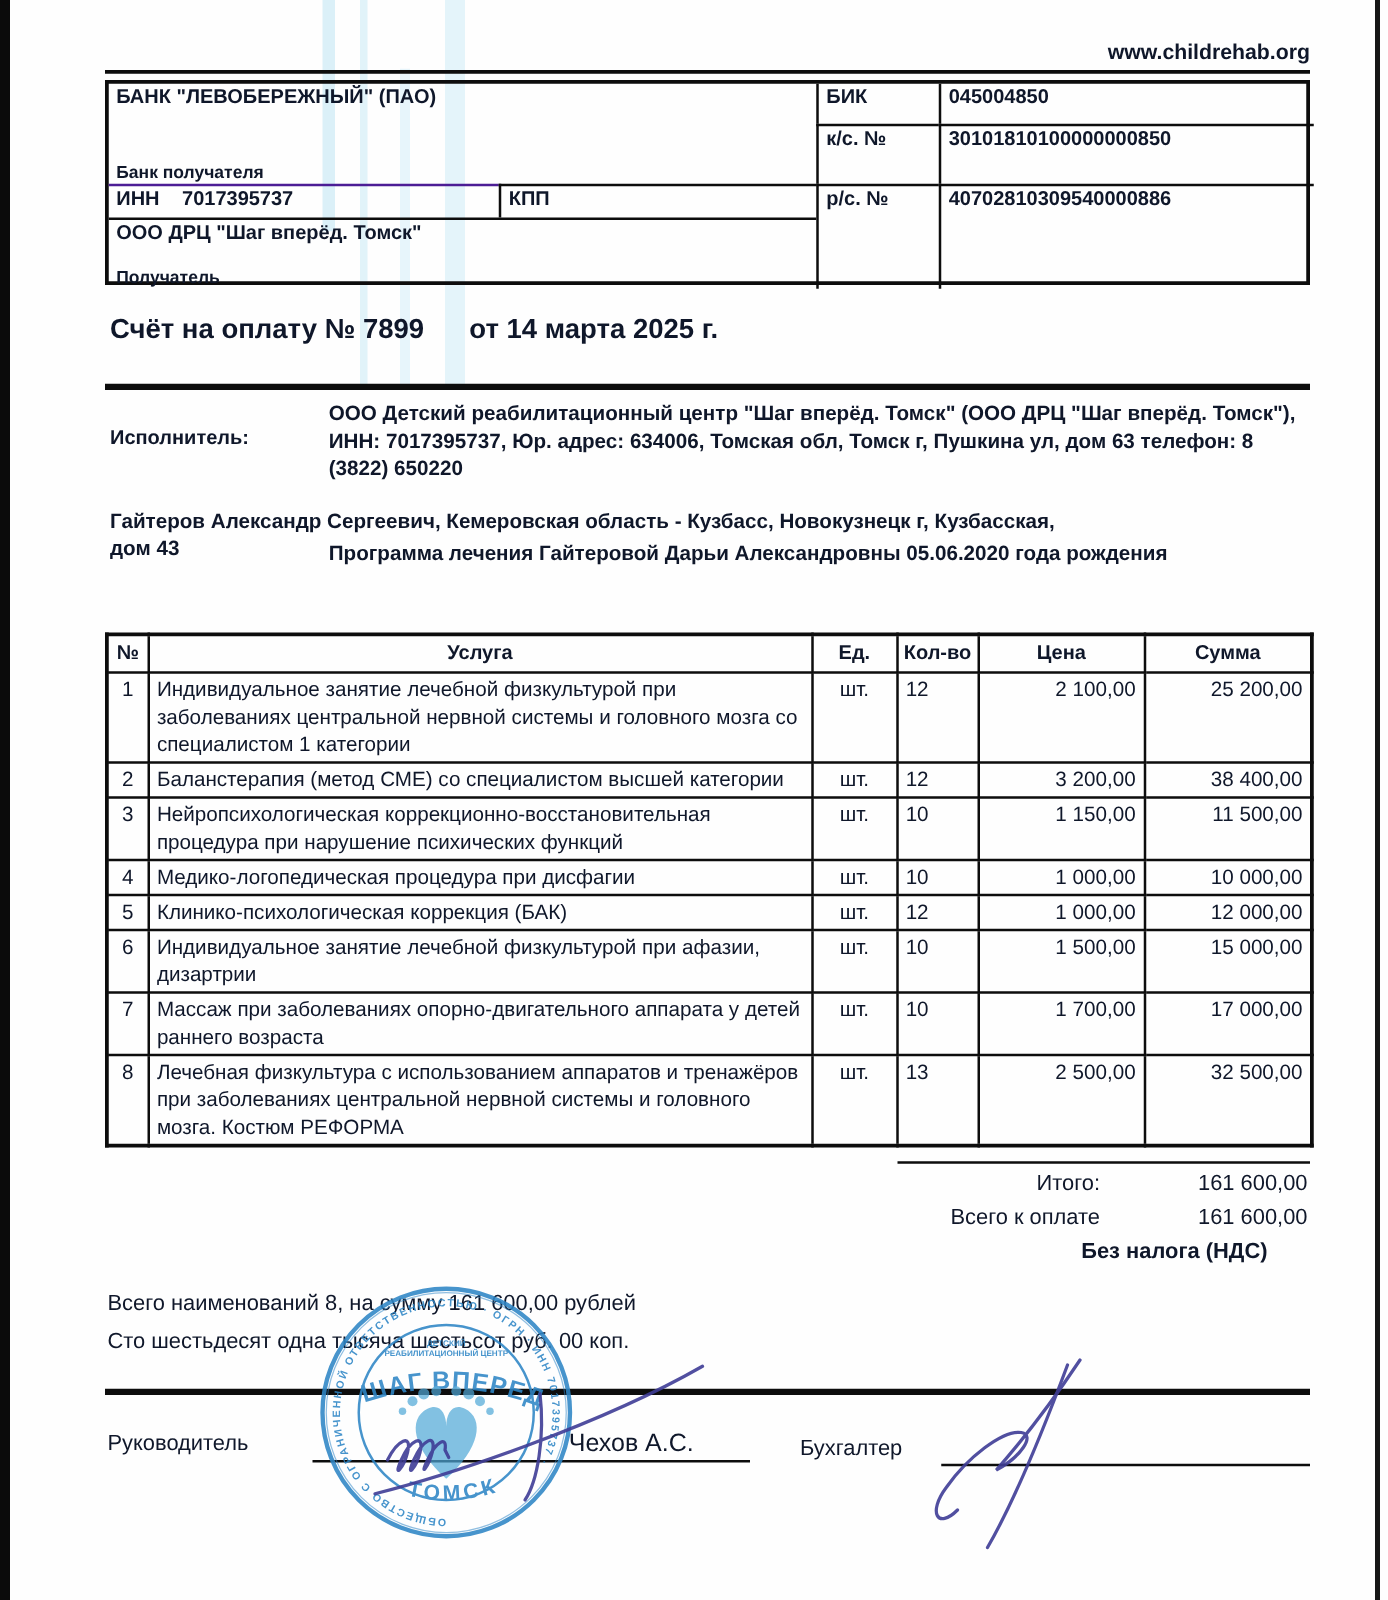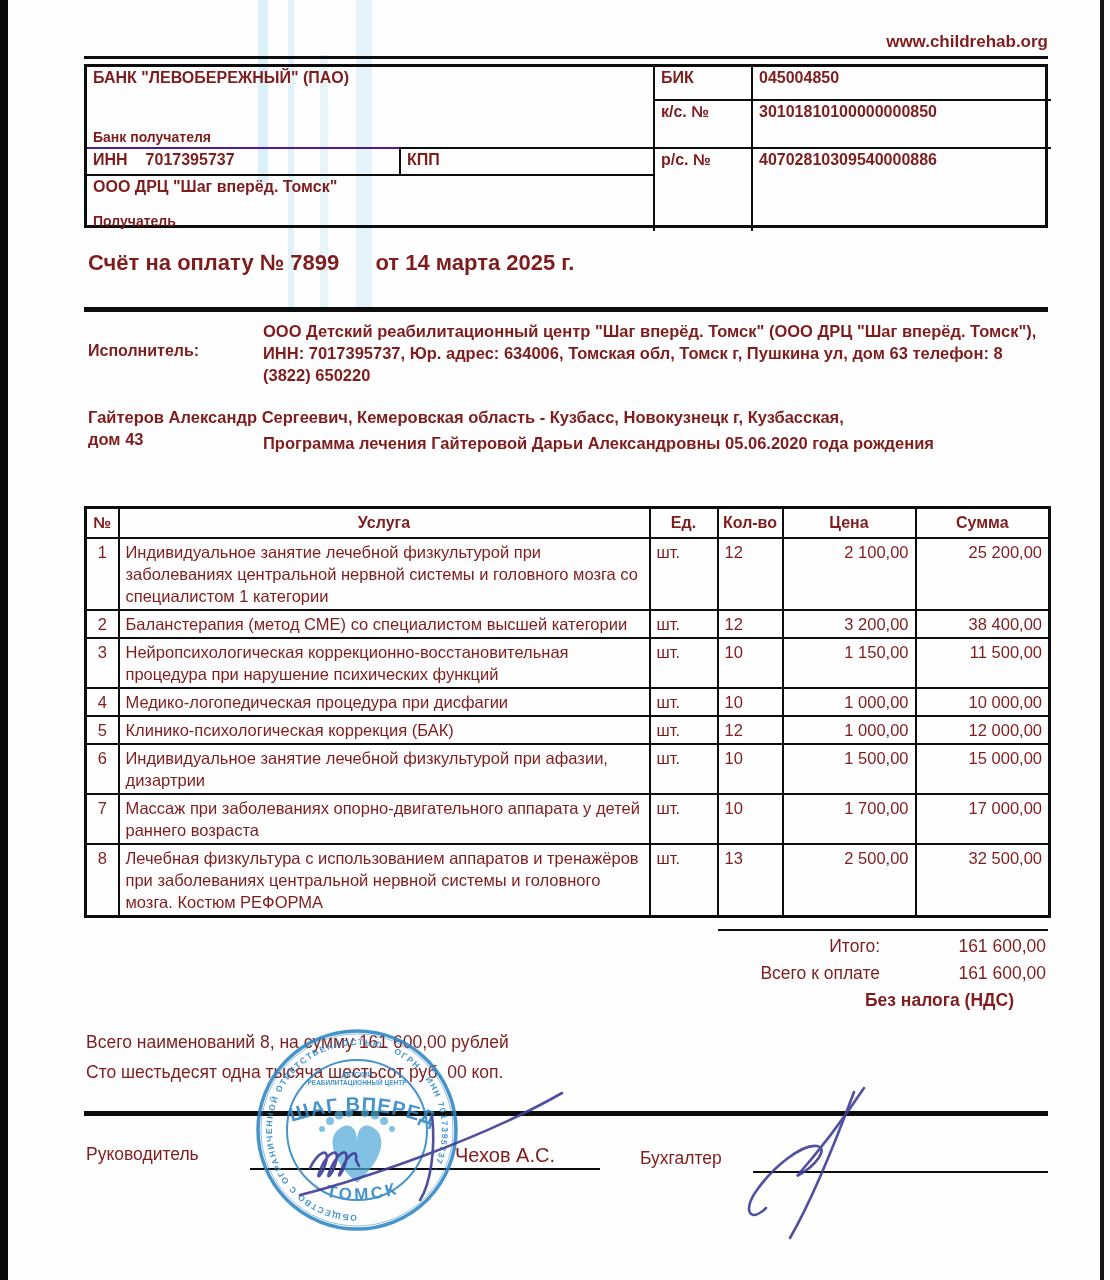--- a/index.html
+++ b/index.html
@@ -1,17 +1,17 @@
 <!DOCTYPE html>
 <html><head>
 <meta charset="utf-8">
 <style>
   html,body{margin:0;padding:0;background:#ffffff;}
   .page{position:relative;width:1110px;height:1280px;background:#fefefe;overflow:hidden;
-        font-family:"Liberation Sans", sans-serif;color:#7f1d1d;}
+        font-family:"Liberation Sans", sans-serif;color:#0f172a;}
   
   .edge-bar-left{position:absolute;left:0;top:0;width:8px;height:1280px;background:#0b0b0b;}
   .edge-line-right{position:absolute;left:1100px;top:0;width:4px;height:1280px;background:#161616;}
   .streak{position:absolute;pointer-events:none;}
   
   .url{position:absolute;right:62px;top:32px;font-size:17px;font-weight:bold;}
   .rule{position:absolute;background:#0d0d0d;}
   
   .bank-grid{position:absolute;left:84px;top:64px;width:964px;height:164px;display:grid;
              grid-template-columns:312px 254px 98px 300px;grid-template-rows:32px 48px 27px 57px;
@@ -35,21 +35,21 @@
   
   .party{position:absolute;left:88px;width:960px;display:flex;font-weight:bold;}
   .party .lbl{width:175px;flex:none;font-size:16px;}
   .party .txt{width:785px;font-size:16.5px;line-height:22px;}
   
   table.svc{position:absolute;left:84px;top:506px;width:964px;border-collapse:collapse;
             border:3px solid #0d0d0d;table-layout:fixed;font-size:16.5px;}
   table.svc th,table.svc td{border:2px solid #0d0d0d;padding:2px 6px;vertical-align:top;line-height:22px;}
   table.svc th{font-weight:bold;text-align:center;padding:3px 4px;font-size:16px;}
   td.num{text-align:center;}
-  td.unit{text-align:left;border-radius:15px;}
+  td.unit{text-align:center;border-radius:15px;}
   td.qty{text-align:left;padding-left:5px;}
   td.money{text-align:right;padding-right:9px;}
   
   .tot-row{position:absolute;display:flex;font-size:17.5px;}
   .tot-row .t-lbl{flex:1;text-align:right;}
   .tot-row .t-val{width:166px;text-align:right;flex:none;}
   .tax-row{position:absolute;font-size:17.5px;text-align:right;}
   
   .sum-line{position:absolute;left:86px;font-size:17.5px;}
   

